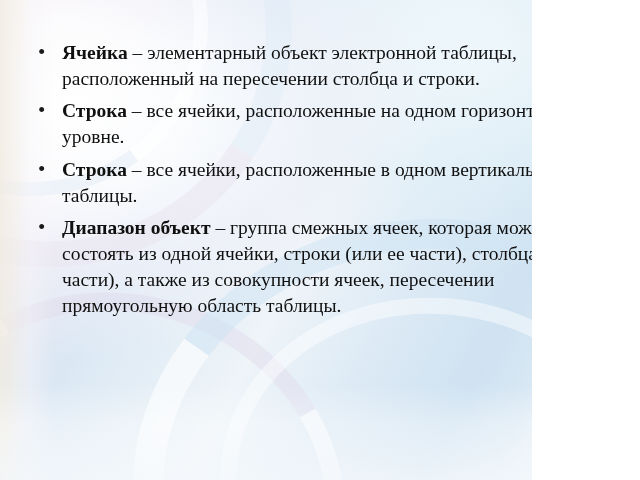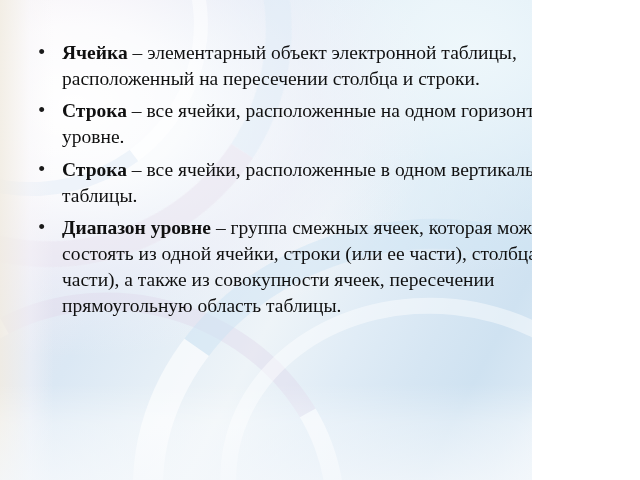--- a/index.html
+++ b/index.html
@@ -162,17 +162,17 @@
       <li>
         <span class="term">Ячейка</span><span class="para-text"> – элементарный объект электронной таблицы, расположенный на пересечении столбца и строки.</span>
       </li>
       <li>
         <span class="term">Строка</span><span class="para-text"> – все ячейки, расположенные на одном горизонтальном уровне.</span>
       </li>
       <li>
         <span class="term">Строка</span><span class="para-text"> – все ячейки, расположенные в одном вертикальном ряду таблицы.</span>
       </li>
       <li class="p4">
-        <span class="term">Диапазон уровне</span><span class="para-text"> – группа смежных ячеек, которая может состоять из одной ячейки, строки (или ее части), столбца (или его части), а также из совокупности ячеек, пересечении прямоугольную область таблицы.</span>
+        <span class="term">Диапазон объект</span><span class="para-text"> – группа смежных ячеек, которая может состоять из одной ячейки, строки (или ее части), столбца (или его части), а также из совокупности ячеек, пересечении прямоугольную область таблицы.</span>
       </li>
     </ul>
   </div>
 </div>
 
 </body></html>

